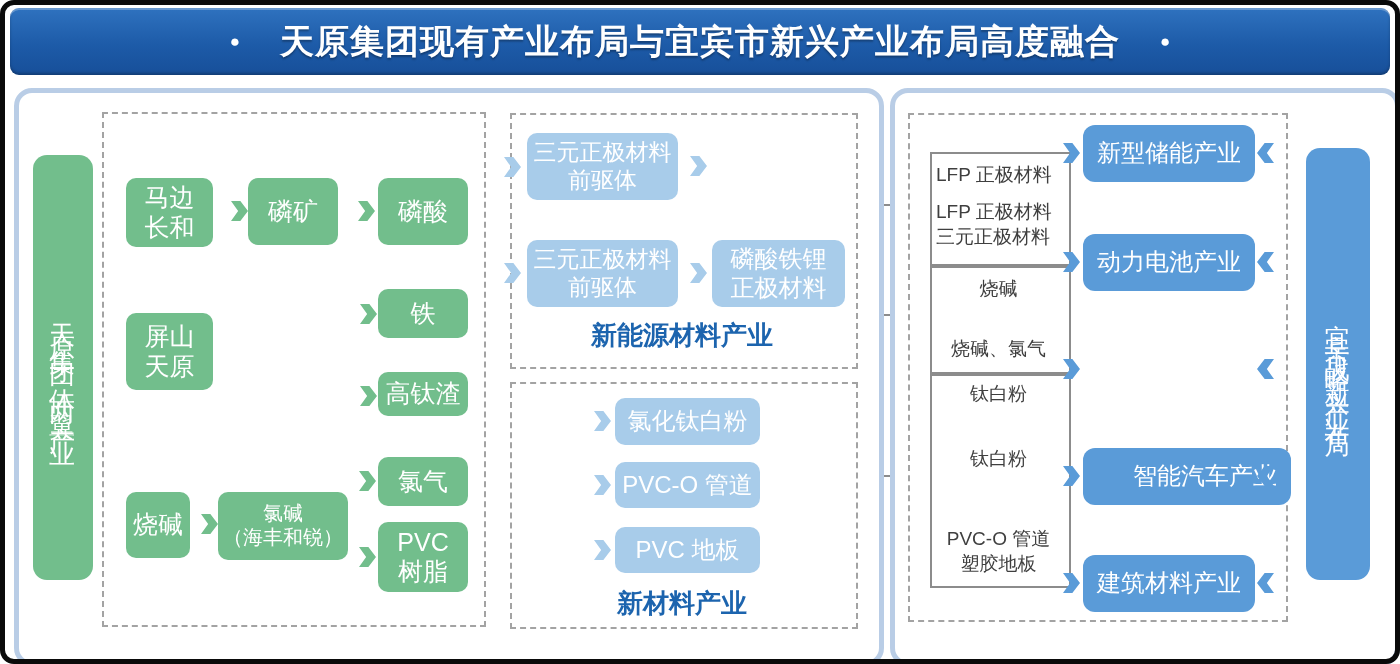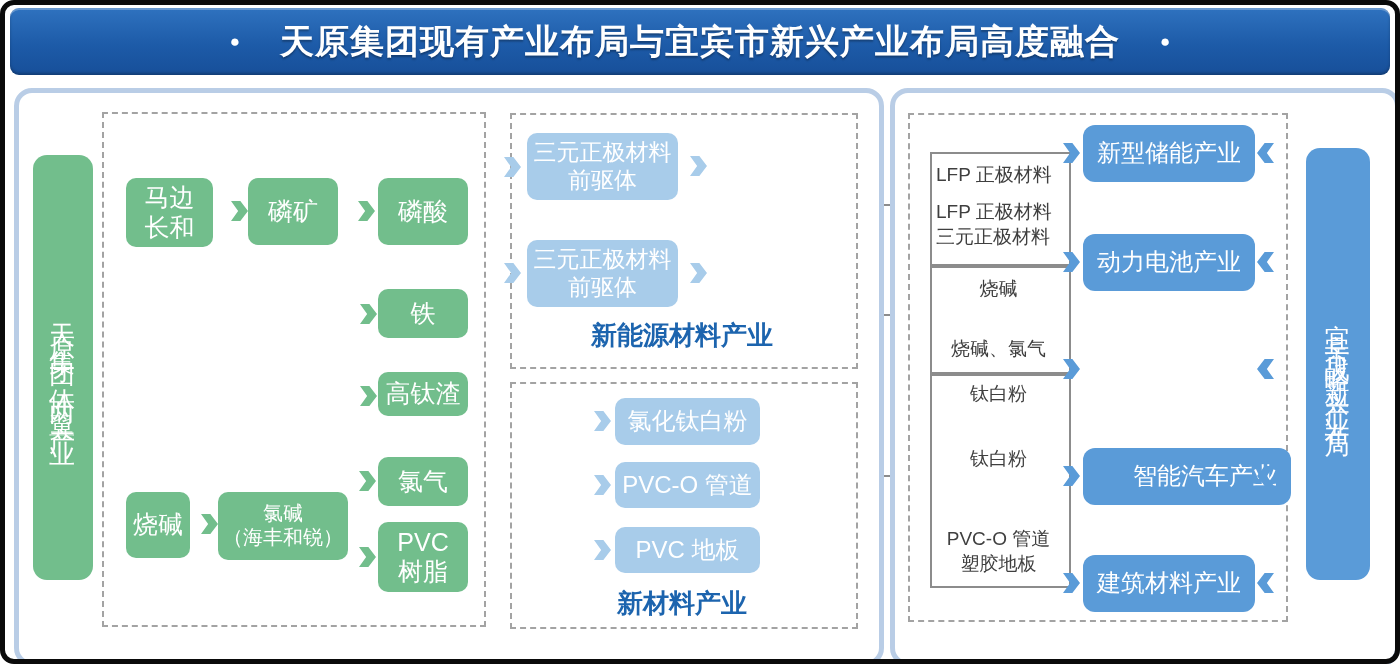--- a/index.html
+++ b/index.html
@@ -105,33 +105,37 @@
   <div class="dashed" style="left:510px;top:382px;width:344px;height:243px;"></div>
   <div class="dashed" style="left:908px;top:113px;width:376px;height:505px;"></div>
 
   <div class="vbar green" style="left:33px;top:155px;width:60px;height:425px;letter-spacing:13px;">天原集团一体两翼产业</div>
   <div class="vbar blue" style="left:1306px;top:148px;width:64px;height:432px;font-size:25px;letter-spacing:11px;">宜宾市战略新兴产业布局</div>
 
   <div class="node green" style="left:126px;top:178px;width:87px;height:69px;font-size:25px;">马边
 长和</div>
   <div class="node green" style="left:248px;top:178px;width:90px;height:67px;font-size:25px;">磷矿</div>
   <div class="node green" style="left:378px;top:178px;width:90px;height:67px;font-size:25px;">磷酸</div>
+  <div class="node green" style="left:126px;top:313px;width:87px;height:77px;font-size:25px;">屏山
+天原</div>
   <div class="node green" style="left:378px;top:289px;width:90px;height:49px;font-size:25px;">铁</div>
   <div class="node green" style="left:378px;top:372px;width:90px;height:44px;font-size:25px;">高钛渣</div>
   <div class="node green" style="left:126px;top:492px;width:64px;height:66px;font-size:25px;">烧碱</div>
   <div class="node green" style="left:218px;top:492px;width:130px;height:68px;font-size:20px;">氯碱
 （海丰和锐）</div>
   <div class="node green" style="left:378px;top:457px;width:90px;height:49px;font-size:25px;">氯气</div>
   <div class="node green" style="left:378px;top:522px;width:90px;height:70px;font-size:25px;">PVC
 树脂</div>
 
   <div class="node lblue" style="left:527px;top:133px;width:151px;height:67px;font-size:23px;">三元正极材料
 前驱体</div>
   <div class="node lblue" style="left:527px;top:240px;width:151px;height:67px;font-size:23px;">三元正极材料
 前驱体</div>
+  <div class="node lblue" style="left:712px;top:240px;width:133px;height:67px;font-size:24px;">磷酸铁锂
+正极材料</div>
   <div class="group-label" style="left:557px;top:318px;width:250px;">新能源材料产业</div>
 
   <div class="node lblue" style="left:615px;top:398px;width:145px;height:47px;font-size:24px;">氯化钛白粉</div>
   <div class="node lblue" style="left:615px;top:462px;width:145px;height:46px;font-size:24px;">PVC-O 管道</div>
   <div class="node lblue" style="left:615px;top:527px;width:145px;height:46px;font-size:24px;">PVC 地板</div>
   <div class="group-label" style="left:557px;top:586px;width:250px;">新材料产业</div>
 
   <div class="bus-rect" style="left:930px;top:152px;width:137px;height:110px;"></div>
   <div class="bus-rect" style="left:930px;top:266px;width:137px;height:104px;"></div>
   <div class="bus-rect" style="left:930px;top:374px;width:137px;height:210px;"></div>

